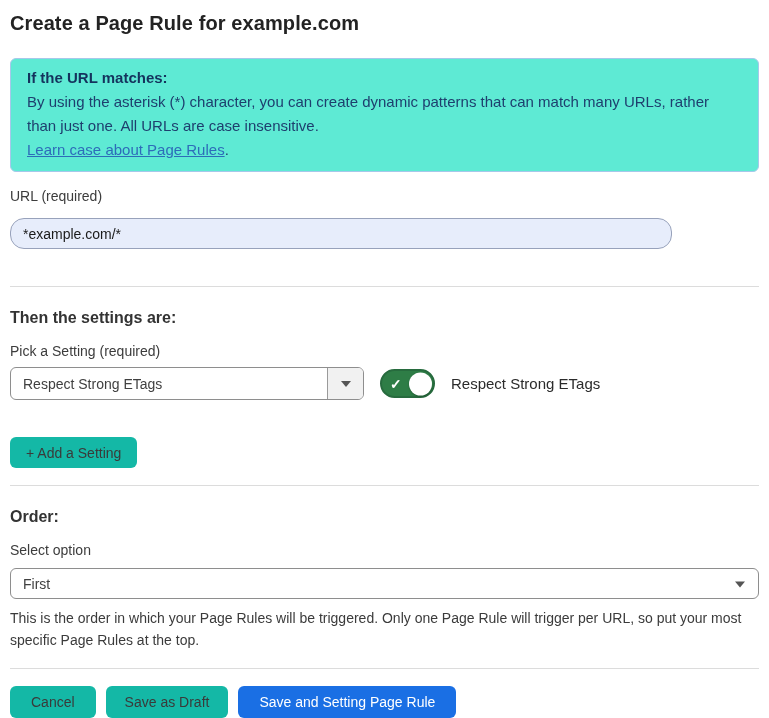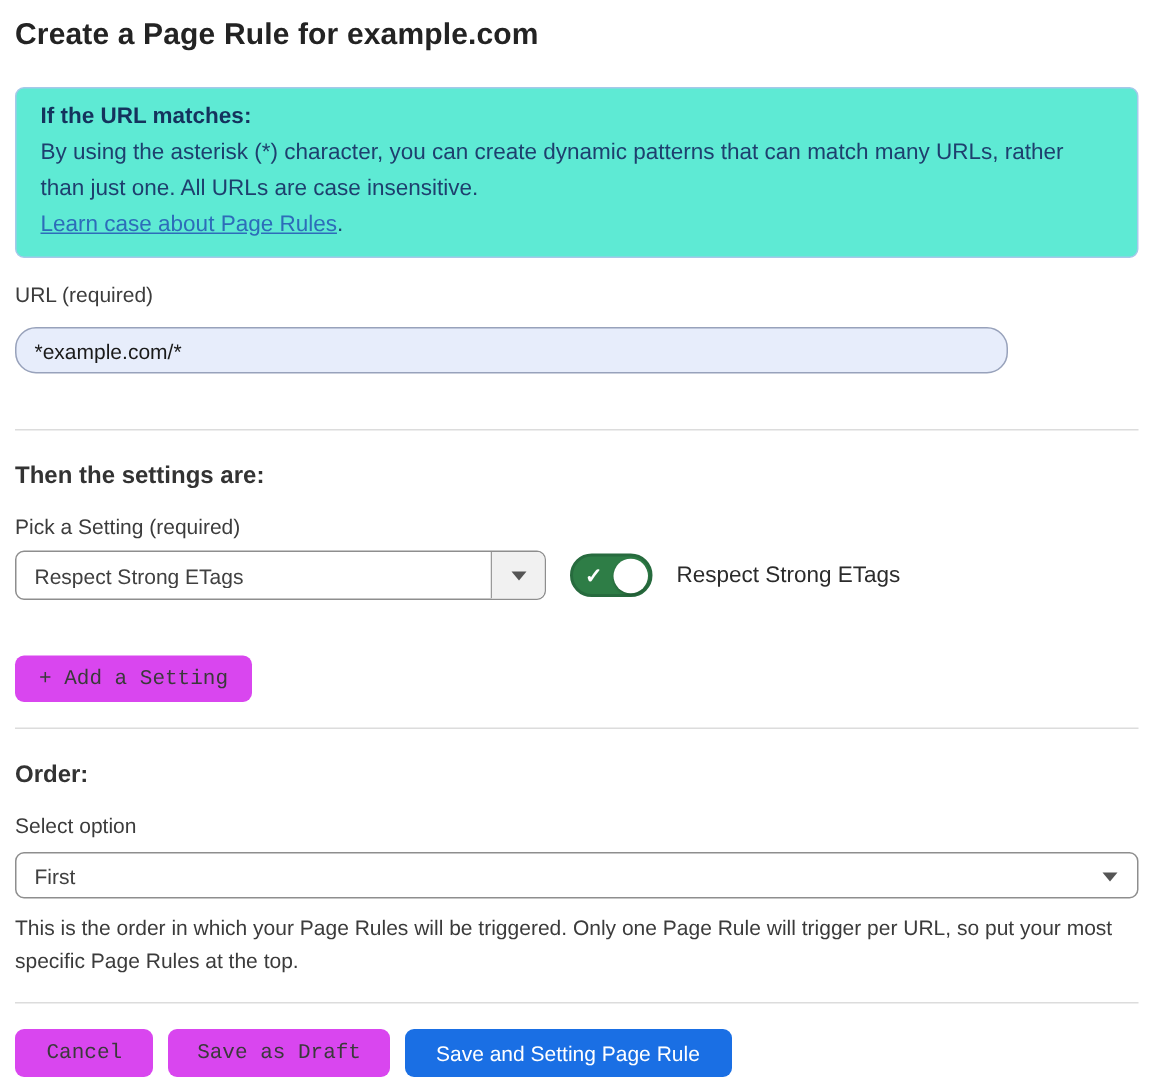--- a/index.html
+++ b/index.html
@@ -131,21 +131,21 @@
 
   .btn {
     display: inline-flex; align-items: center; justify-content: center;
     height: 32px;
     border: none; border-radius: 6px;
     font-family: "Liberation Sans", sans-serif;
     font-size: 14px;
     cursor: pointer;
     padding: 0 18px;
   }
-  .btn-gray { background: #d946ef; color: #3a3a3a; font-family: Liberation Mono, monospace; }
+  .btn-gray { background: #14b8a6; color: #3a3a3a; }
   .add-setting-btn { margin-top: 37px; height: 31px; padding: 0 16px; }
 
   .order-select { margin-top: 9px; width: 749px; height: 31px; }
   .order-select .plain-arrow {
     position: absolute; right: 13px; top: 50%;
     transform: translateY(-40%);
   }
 
   .help-text {
     margin-top: 8px;

